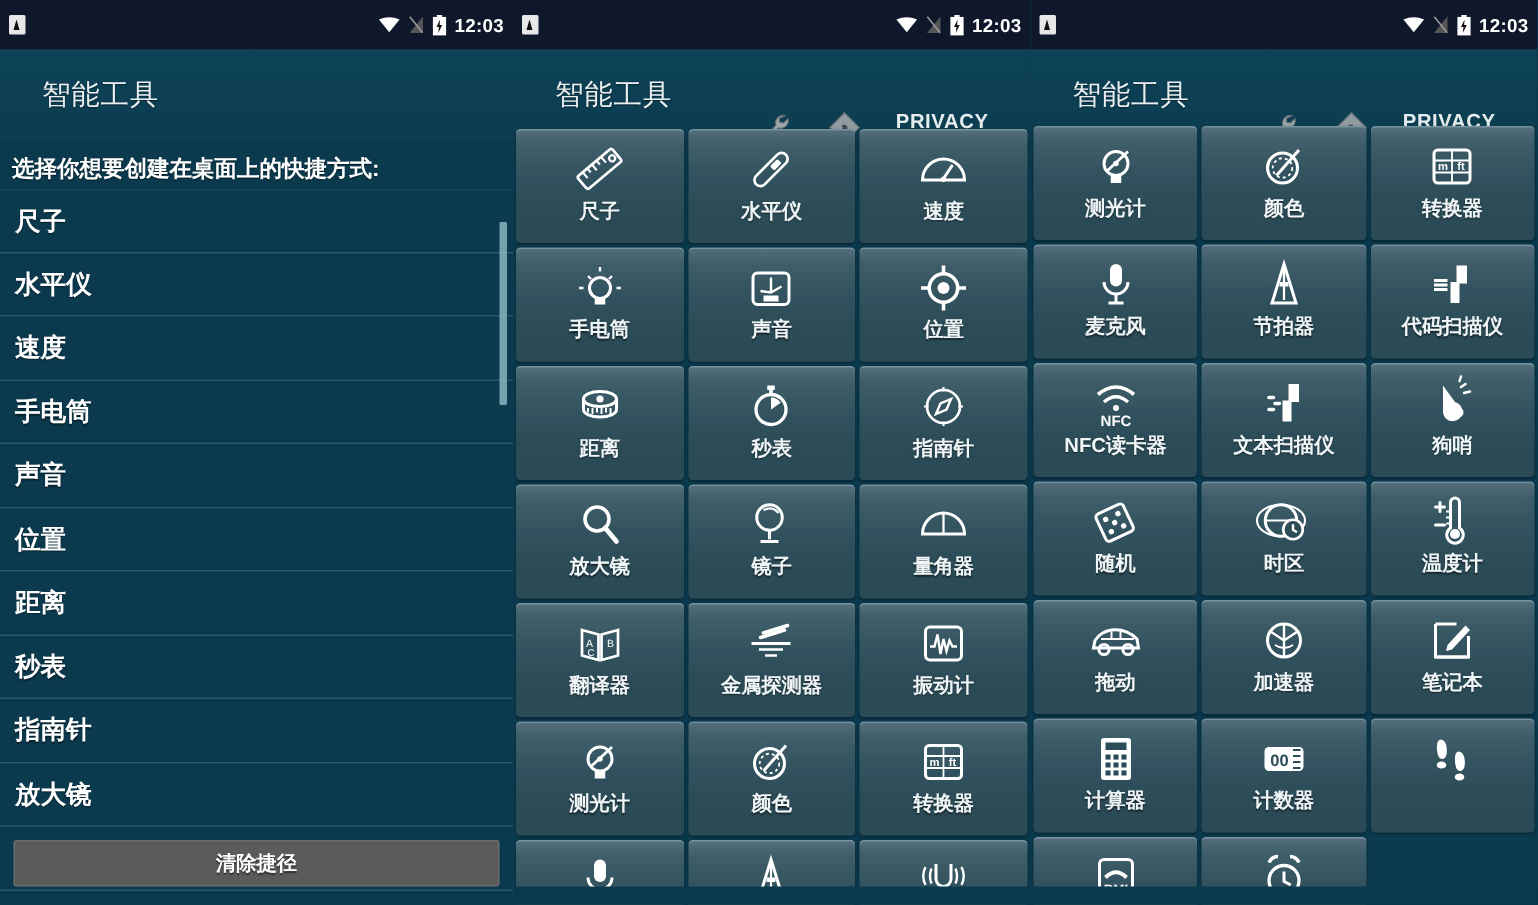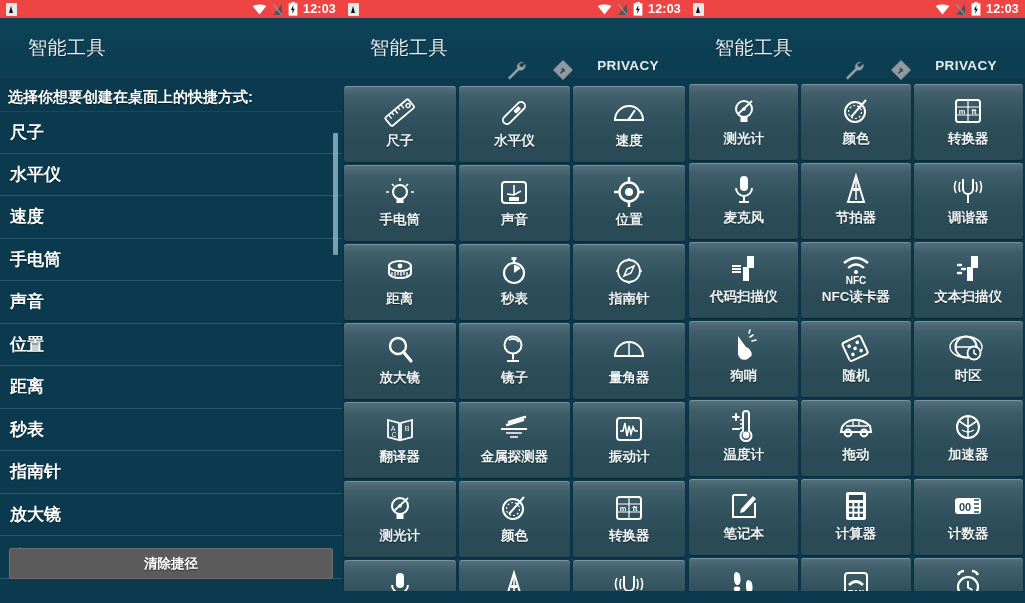--- a/index.html
+++ b/index.html
@@ -11,21 +11,21 @@
   .screen{ position:relative; width:1025px; height:603px; display:flex; }
 
   
   .panel{ position:relative; height:603px; overflow:hidden; background:#0b3a4e; }
   .p1{ width:342px; }
   .p2{ width:345px; }
   .p3{ width:338px; }
 
   
   .statusbar{
-    height:18px; background:#ef4444; position:relative;
+    height:33px; background:#0f172a; position:relative;
     display:flex; align-items:center; padding:0 6px;
   }
   .sb-left{ display:flex; align-items:center; gap:4px; }
   .sb-right{ margin-left:auto; display:flex; align-items:center; gap:5px; }
   .sb-time{
     color:#ffffff; font-size:12.5px; font-weight:bold; letter-spacing:.2px;
     font-family:"Liberation Sans",sans-serif;
   }
   .notif-icon{
     width:11px; height:13px; background:#e8e8e8; border-radius:1px;
@@ -68,21 +68,21 @@
     border-bottom:1px solid rgba(150,200,215,.22);
     text-shadow:0 1px 1px rgba(0,0,0,.45);
     background:transparent;
   }
   .list-item:first-child{ border-top:1px solid rgba(150,200,215,.10); }
   .scrollbar-thumb{
     position:absolute; right:4px; top:22px; width:5px; height:122px;
     background:#9dc4d2; border-radius:1px; opacity:.75;
   }
   .clear-btn-wrap{
-    position:absolute; left:0; bottom:0; width:342px; padding:6px 9px 24px 9px;
+    position:absolute; left:0; bottom:0; width:342px; padding:6px 9px 12px 9px;
   }
   .clear-btn{
     width:100%; height:31px; background:#5b5b5b;
     border:1px solid #6d6d6d; border-radius:2px;
     color:#ffffff; font-size:13.5px; font-weight:bold;
     display:flex; align-items:center; justify-content:center;
     text-shadow:0 1px 1px rgba(0,0,0,.5);
   }
 
   
@@ -520,30 +520,20 @@
       <div class="tile">
         <span class="tile-icon">
           <svg width="38" height="38" viewBox="0 0 38 38">
               <path d="M19 5 L27 31 L11 31 Z" fill="none" stroke="#fff" stroke-width="2"></path>
               <path d="M19 8 L19 29" stroke="#fff" stroke-width="1.5"></path>
               <rect x="16" y="17" width="6" height="3" fill="#fff"></rect>
             </svg>
         </span>
         <span class="tile-label">节拍器</span>
       </div>
-      <div class="tile">
-        <span class="tile-icon">
-          <svg width="38" height="38" viewBox="0 0 38 38">
-              <path d="M14 8v10a5 5 0 0 0 10 0V8" fill="none" stroke="#fff" stroke-width="2"></path>
-              <path d="M19 23v9" stroke="#fff" stroke-width="2"></path>
-              <path d="M7 10 Q4 16 7 22M11 11 Q9 16 11 21M31 10 Q34 16 31 22M27 11 Q29 16 27 21" fill="none" stroke="#fff" stroke-width="1.6"></path>
-            </svg>
-        </span>
-        <span class="tile-label">调谐器</span>
-      </div>
 
       <div class="tile">
         <span class="tile-icon">
           <svg width="38" height="38" viewBox="0 0 38 38">
               <path d="M22 6 L29 6 L29 18 L24 18 L24 31 L18 31 L18 17 L22 17 Z" fill="#fff"></path>
               <path d="M7 16h9M7 19h9M7 22h9" stroke="#fff" stroke-width="2"></path>
             </svg>
         </span>
         <span class="tile-label">代码扫描仪</span>
       </div>

